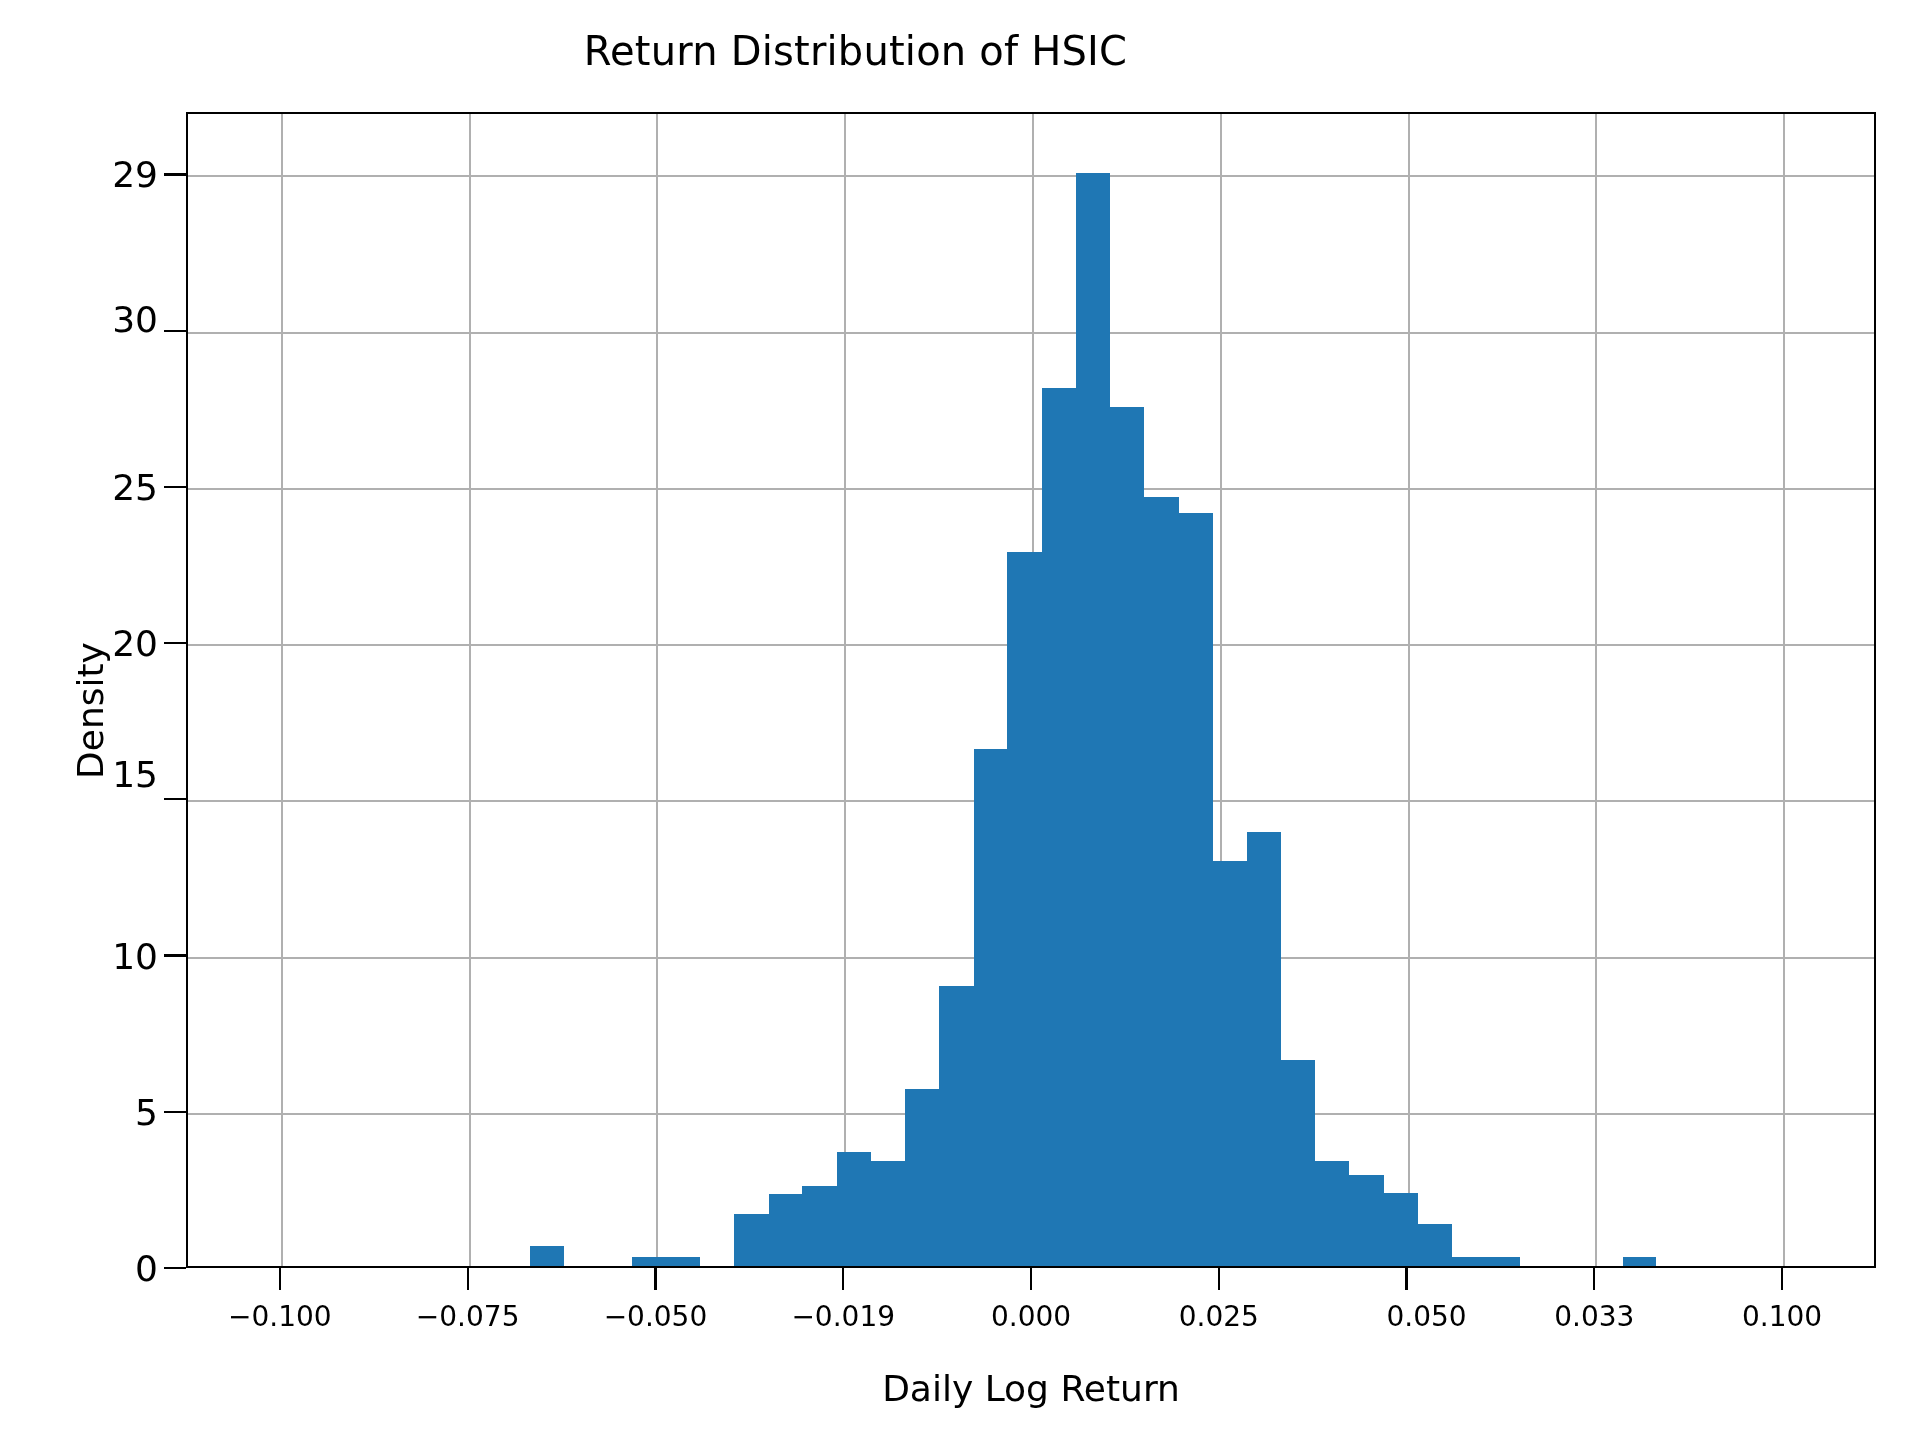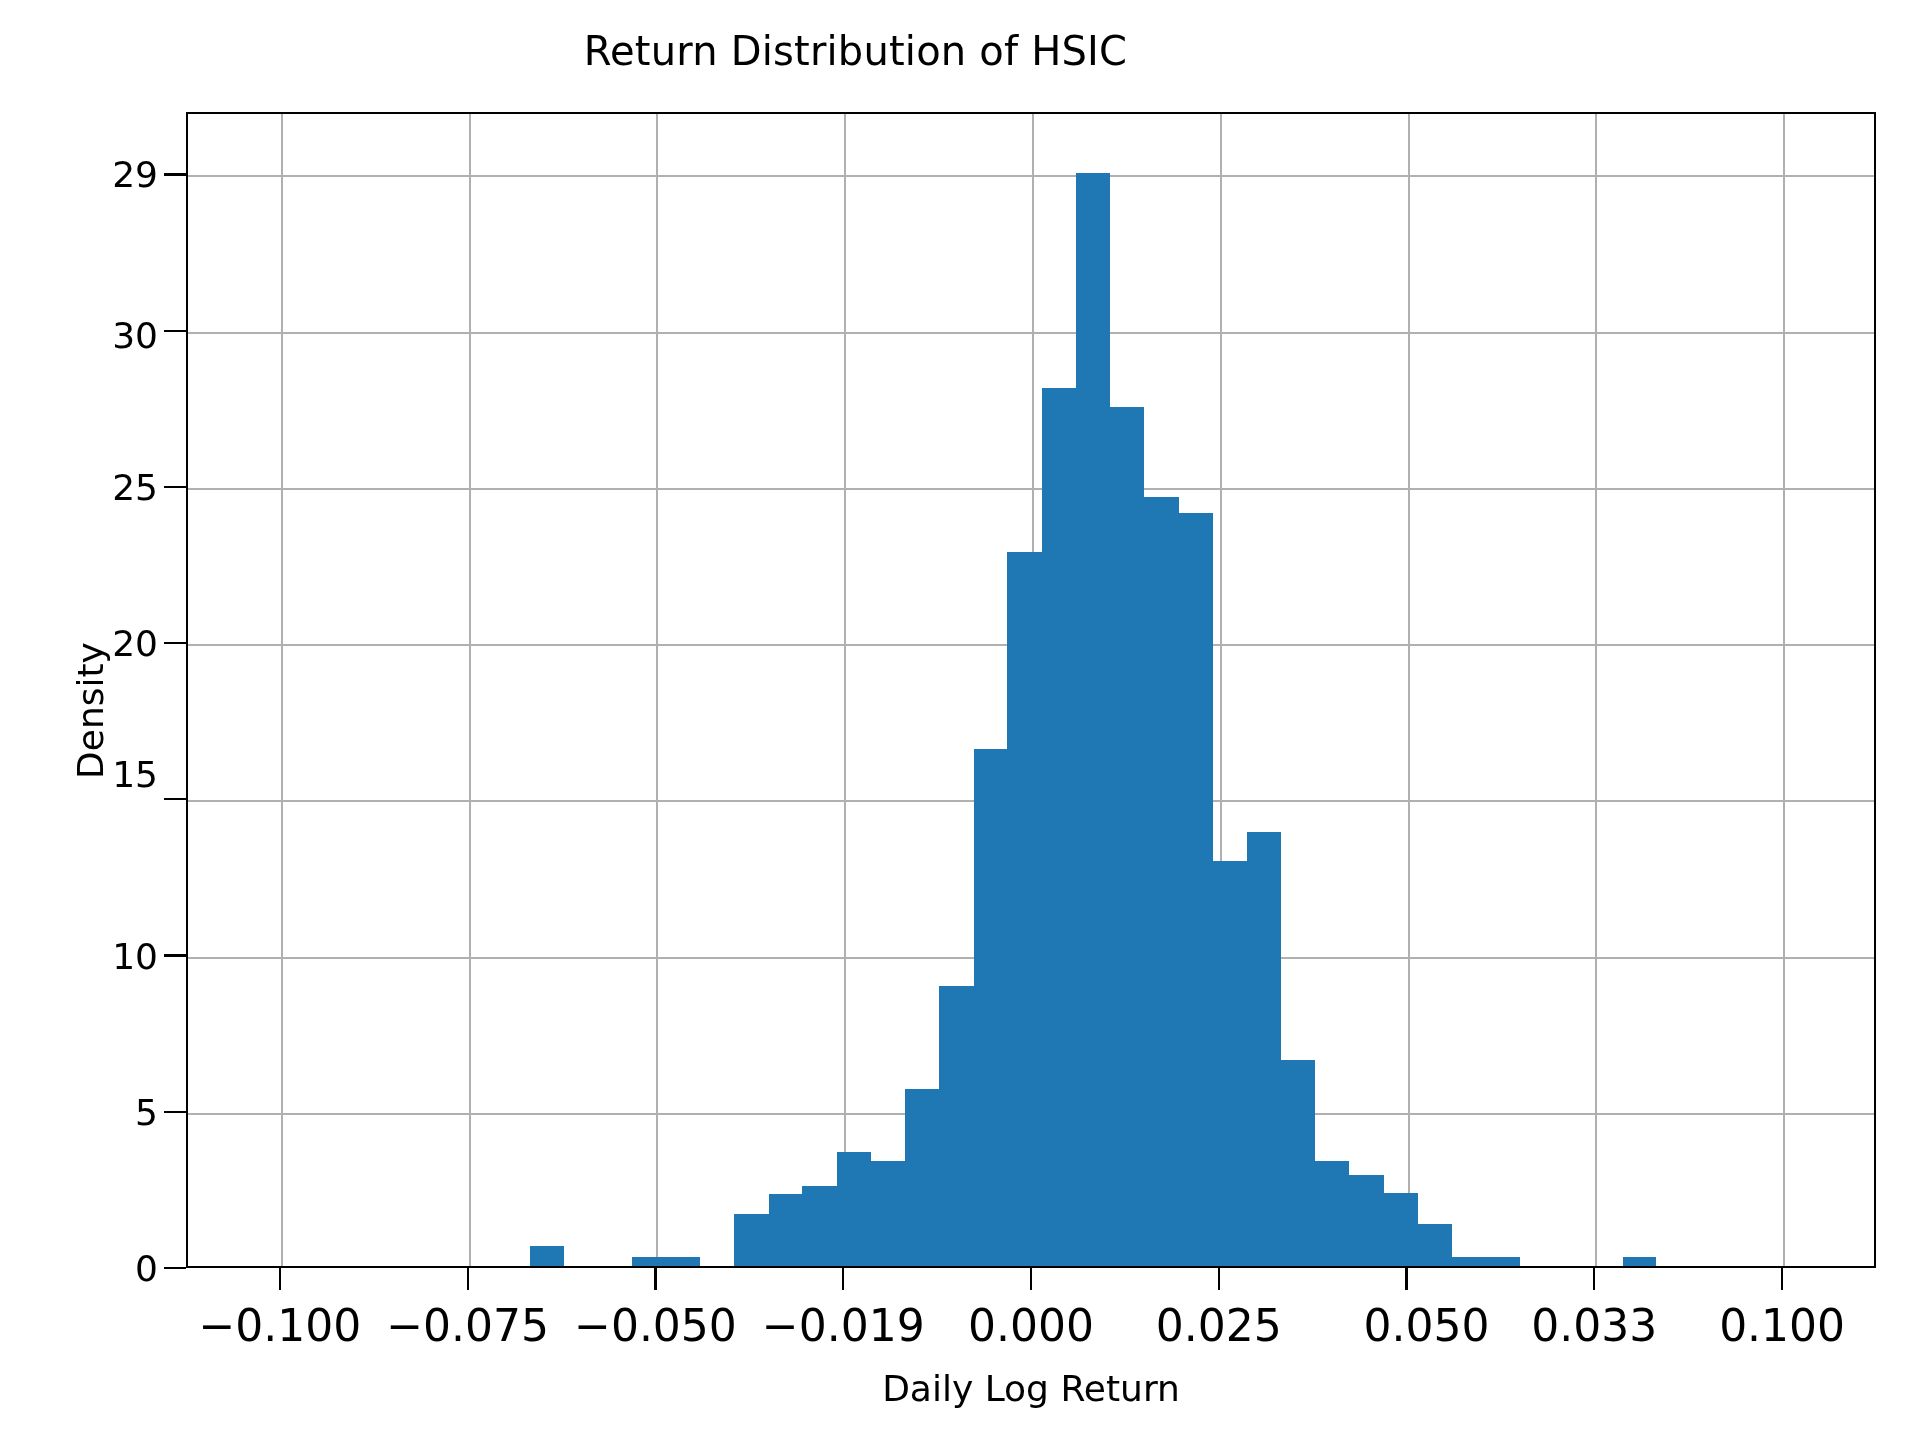--- a/index.html
+++ b/index.html
@@ -51,21 +51,21 @@
     position:absolute;
     right:1762px;              
     text-align:right;
     font-size:36px;color:#000000;
     white-space:nowrap;
     transform:translateY(-50%);
   }
   .xtick-label{
     position:absolute;
     top:1300px;
-    font-size:44px;color:#000000;
+    font-size:28px;color:#000000;
     white-space:nowrap;
     transform:translateX(-50%);
     text-align:center;
   }
 
   
   #xlabel{
     position:absolute;
     left:186px;width:1690px;top:1368px;
     text-align:center;font-size:36px;color:#000000;
@@ -162,21 +162,21 @@
       <div class="tick-x" style="left: 1593.23px;"></div>
       <div class="tick-x" style="left: 1781.01px;"></div>
     </div>
   <div id="ytick-labels">
       <div class="ytick-label" style="top: 1268px;">0</div>
       <div class="ytick-label" style="top: 1111.78px;">5</div>
       <div class="ytick-label" style="top: 955.568px;">10</div>
       <div class="ytick-label" style="top: 774px; margin-left: 8px;">15</div>
       <div class="ytick-label" style="top: 643.135px;">20</div>
       <div class="ytick-label" style="top: 486.919px;">25</div>
-      <div class="ytick-label" style="top: 335px;">30</div>
+      <div class="ytick-label" style="top: 319px;">30</div>
       <div class="ytick-label" style="top: 174.486px;">29</div>
     </div>
   <div id="xtick-labels">
       <div class="xtick-label" style="left: 279.889px;">−0.100</div>
       <div class="xtick-label" style="left: 467.667px;">−0.075</div>
       <div class="xtick-label" style="left: 655.444px;">−0.050</div>
       <div class="xtick-label" style="left: 843.222px;">−0.019</div>
       <div class="xtick-label" style="left: 1031px;">0.000</div>
       <div class="xtick-label" style="left: 1218.78px;">0.025</div>
       <div class="xtick-label" style="left: 1406.56px; margin-left: 20px;">0.050</div>

